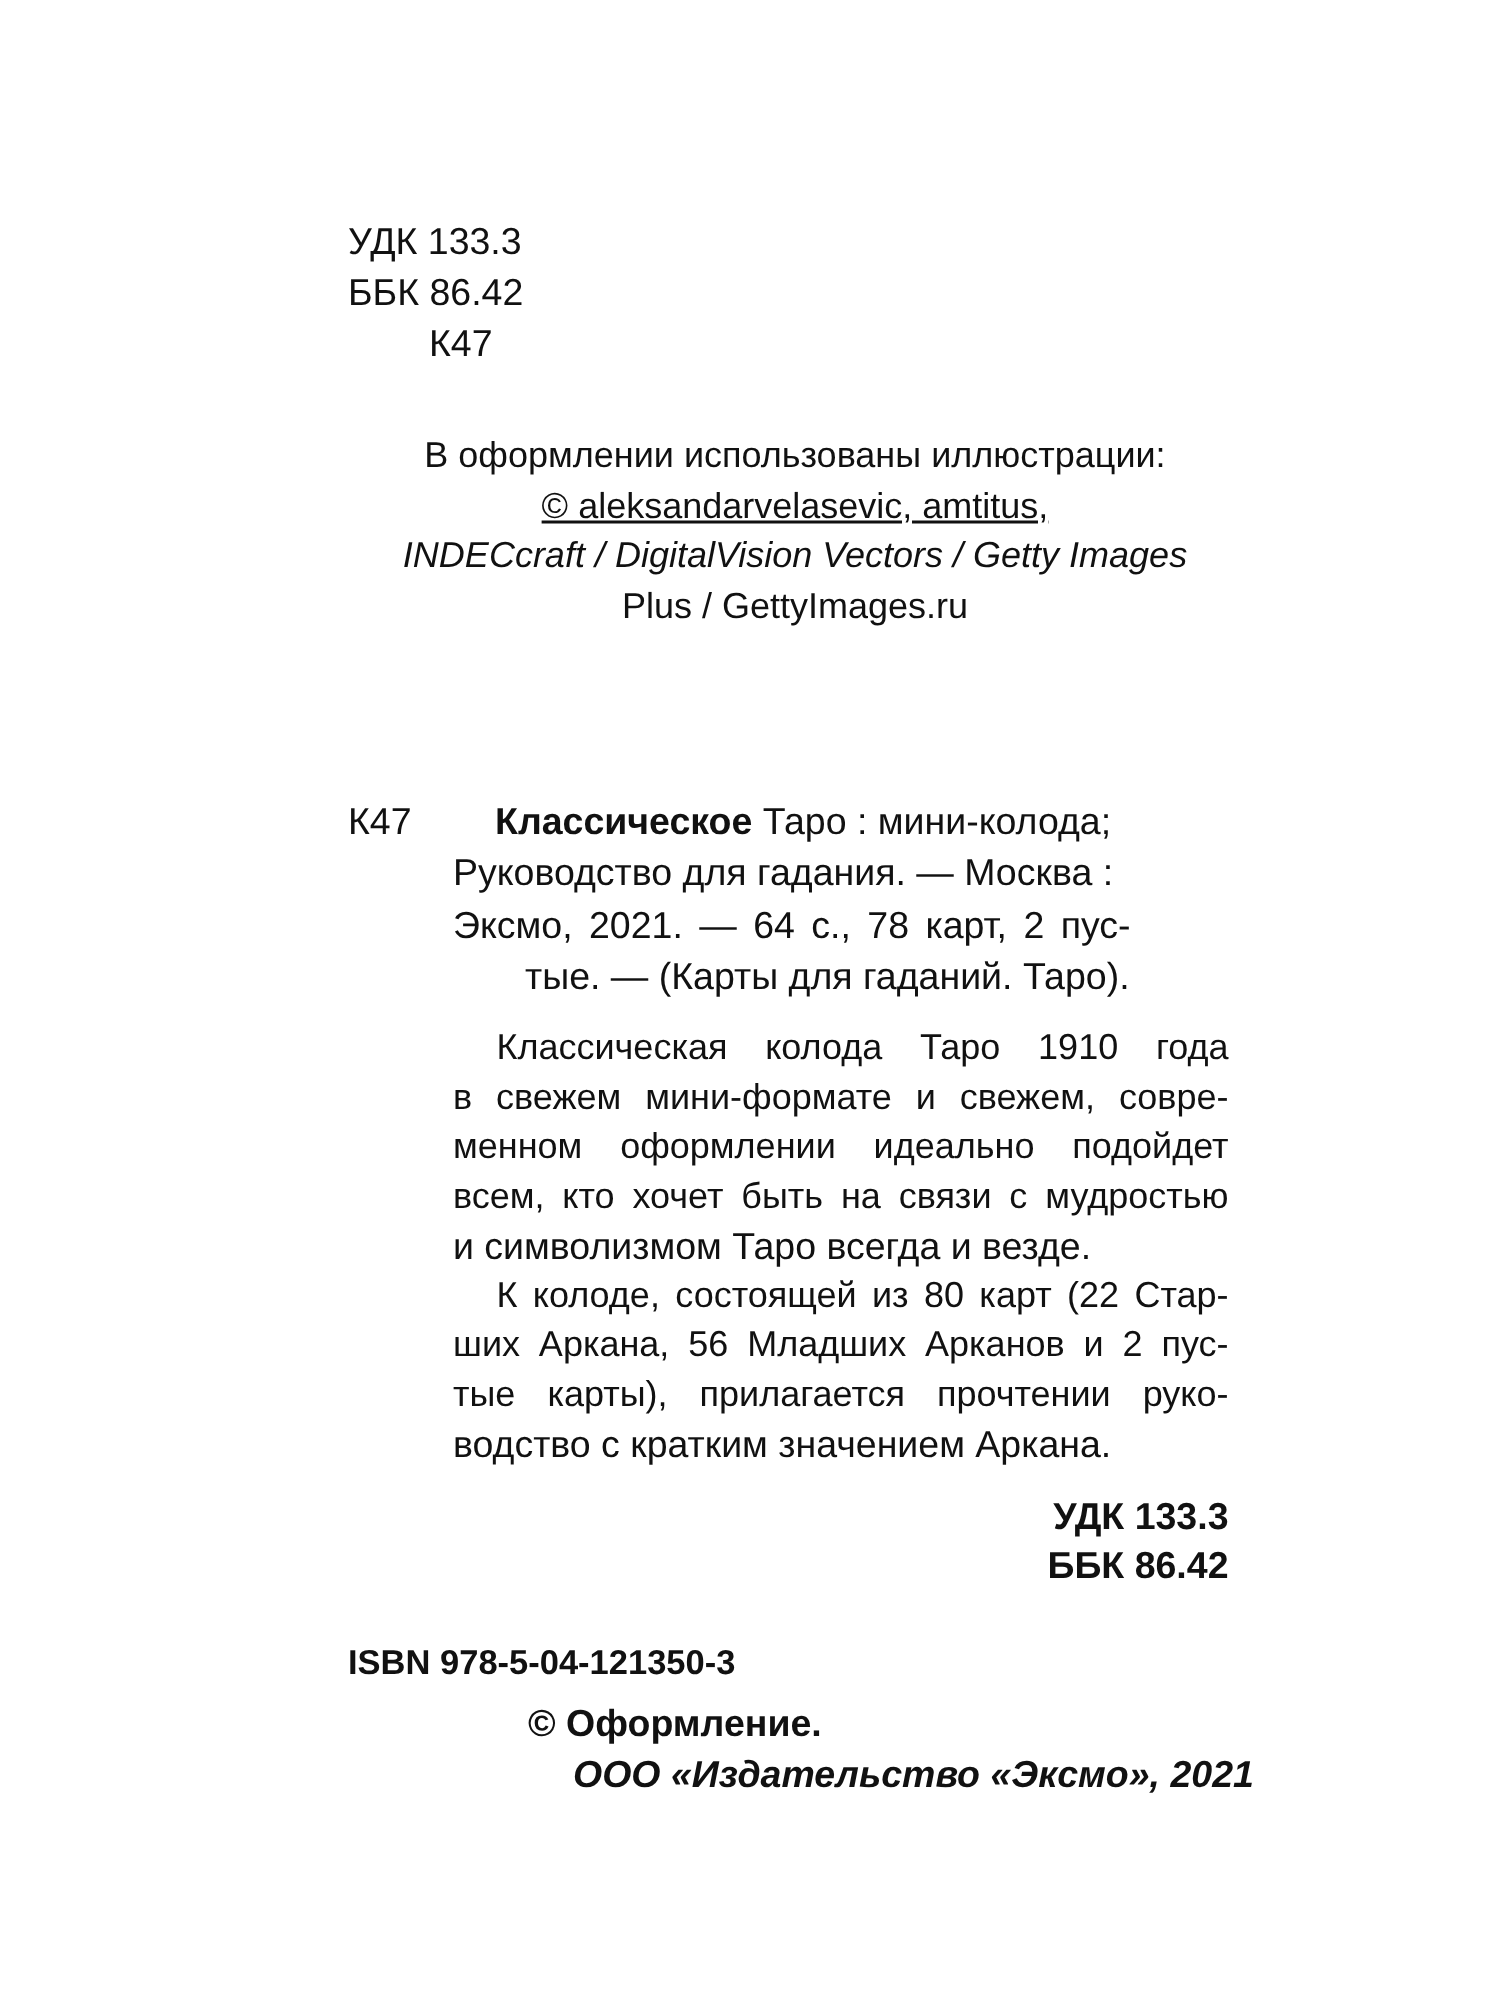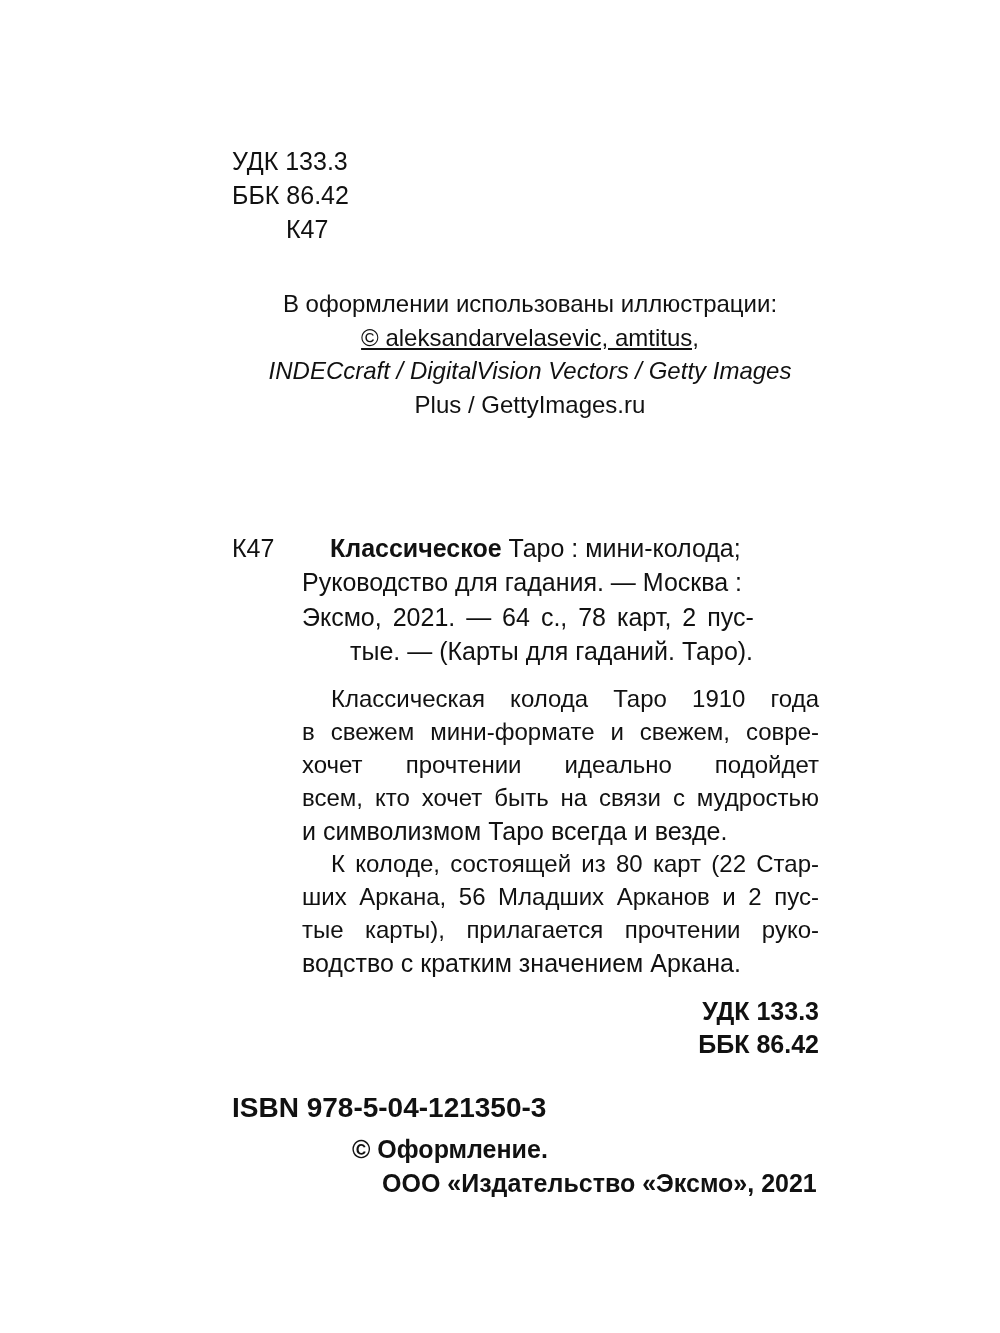--- a/index.html
+++ b/index.html
@@ -37,33 +37,33 @@
     <span>Таро : мини-колода;</span>
   </div>
   <div class="line" style="left:302px; top:566px;">Руководство для гадания. — Москва :</div>
   <div class="line" style="left:302px; top:601px; word-spacing:4px;">Эксмо, 2021. — 64 с., 78 карт, 2 пус-</div>
   <div class="line" style="left:302px; top:635px;margin-left:48px;">тые. — (Карты для гаданий. Таро).</div>
 </div>
 
 <div>
   <div class="justify-line" style="left:331px; width:488px; top:683px;">Классическая колода Таро 1910 года</div>
   <div class="justify-line" style="left:302px; width:517px; top:716px;">в свежем мини-формате и свежем, совре-</div>
-  <div class="justify-line" style="left:302px; width:517px; top:749px;">хочет прочтении идеально подойдет</div>
+  <div class="justify-line" style="left:302px; width:517px; top:749px;">менном оформлении идеально подойдет</div>
   <div class="justify-line" style="left:302px; width:517px; top:782px;">всем, кто хочет быть на связи с мудростью</div>
   <div class="line" style="left:302px; top:815px;">и символизмом Таро всегда и везде.</div>
 
   <div class="justify-line" style="left:331px; width:488px; top:848px;">К колоде, состоящей из 80 карт (22 Стар-</div>
   <div class="justify-line" style="left:302px; width:517px; top:881px;">ших Аркана, 56 Младших Арканов и 2 пус-</div>
   <div class="justify-line" style="left:302px; width:517px; top:914px;">тые карты), прилагается прочтении руко-</div>
   <div class="line" style="left:302px; top:947px;">водство с кратким значением Аркана.</div>
 </div>
 
 <div>
   <div class="right-line bold" style="left:560px; width:259px; top:995px;">УДК 133.3</div>
   <div class="right-line bold" style="left:560px; width:259px; top:1028px;">ББК 86.42</div>
 </div>
 
-<div class="line bold" style="left:232px; top:1092px; font-size:28px;">ISBN 978-5-04-121350-3</div>
+<div class="line bold" style="left:232px; top:1092px; font-size:23px;">ISBN 978-5-04-121350-3</div>
 
 <div>
   <div class="line bold" style="left:352px; top:1133px;">© Оформление.</div>
-  <div class="line bold" style="left:382px; top:1167px;">ООО «Издательство «Эксмо», 2021</div>
+  <div class="line bold" style="left:382px; top:1167px;font-style:italic;">ООО «Издательство «Эксмо», 2021</div>
 </div>
 
 </body></html>

